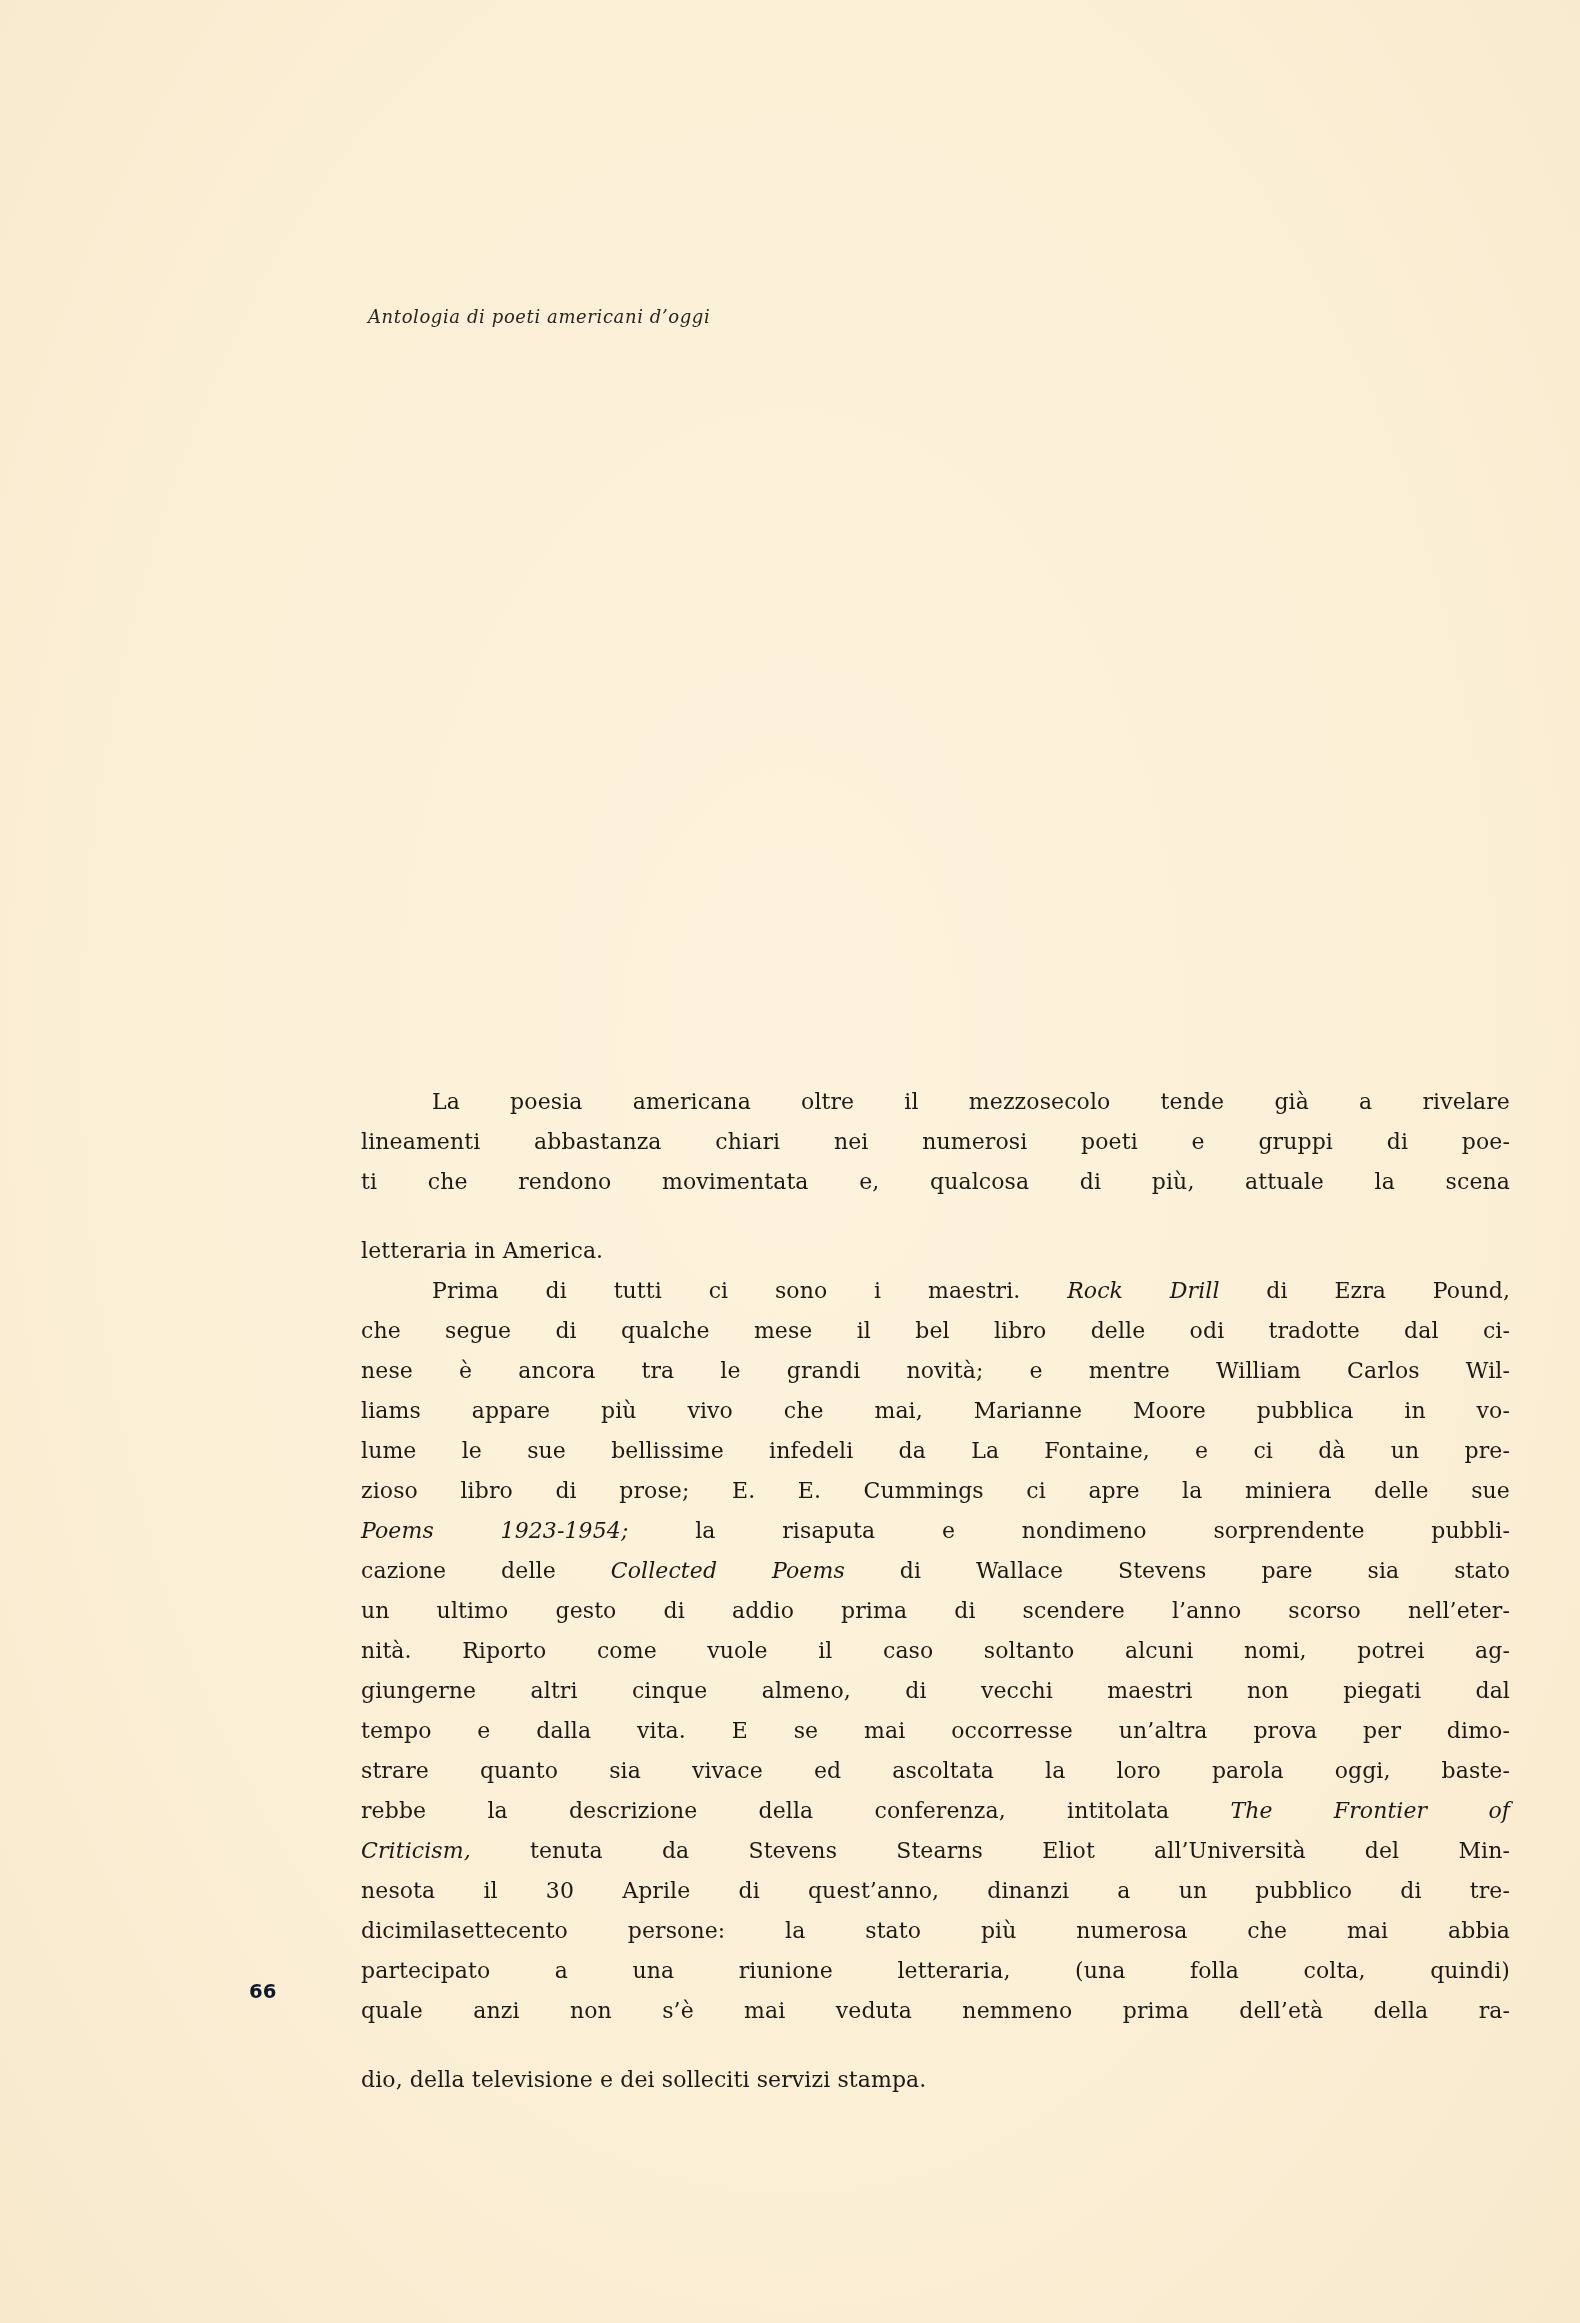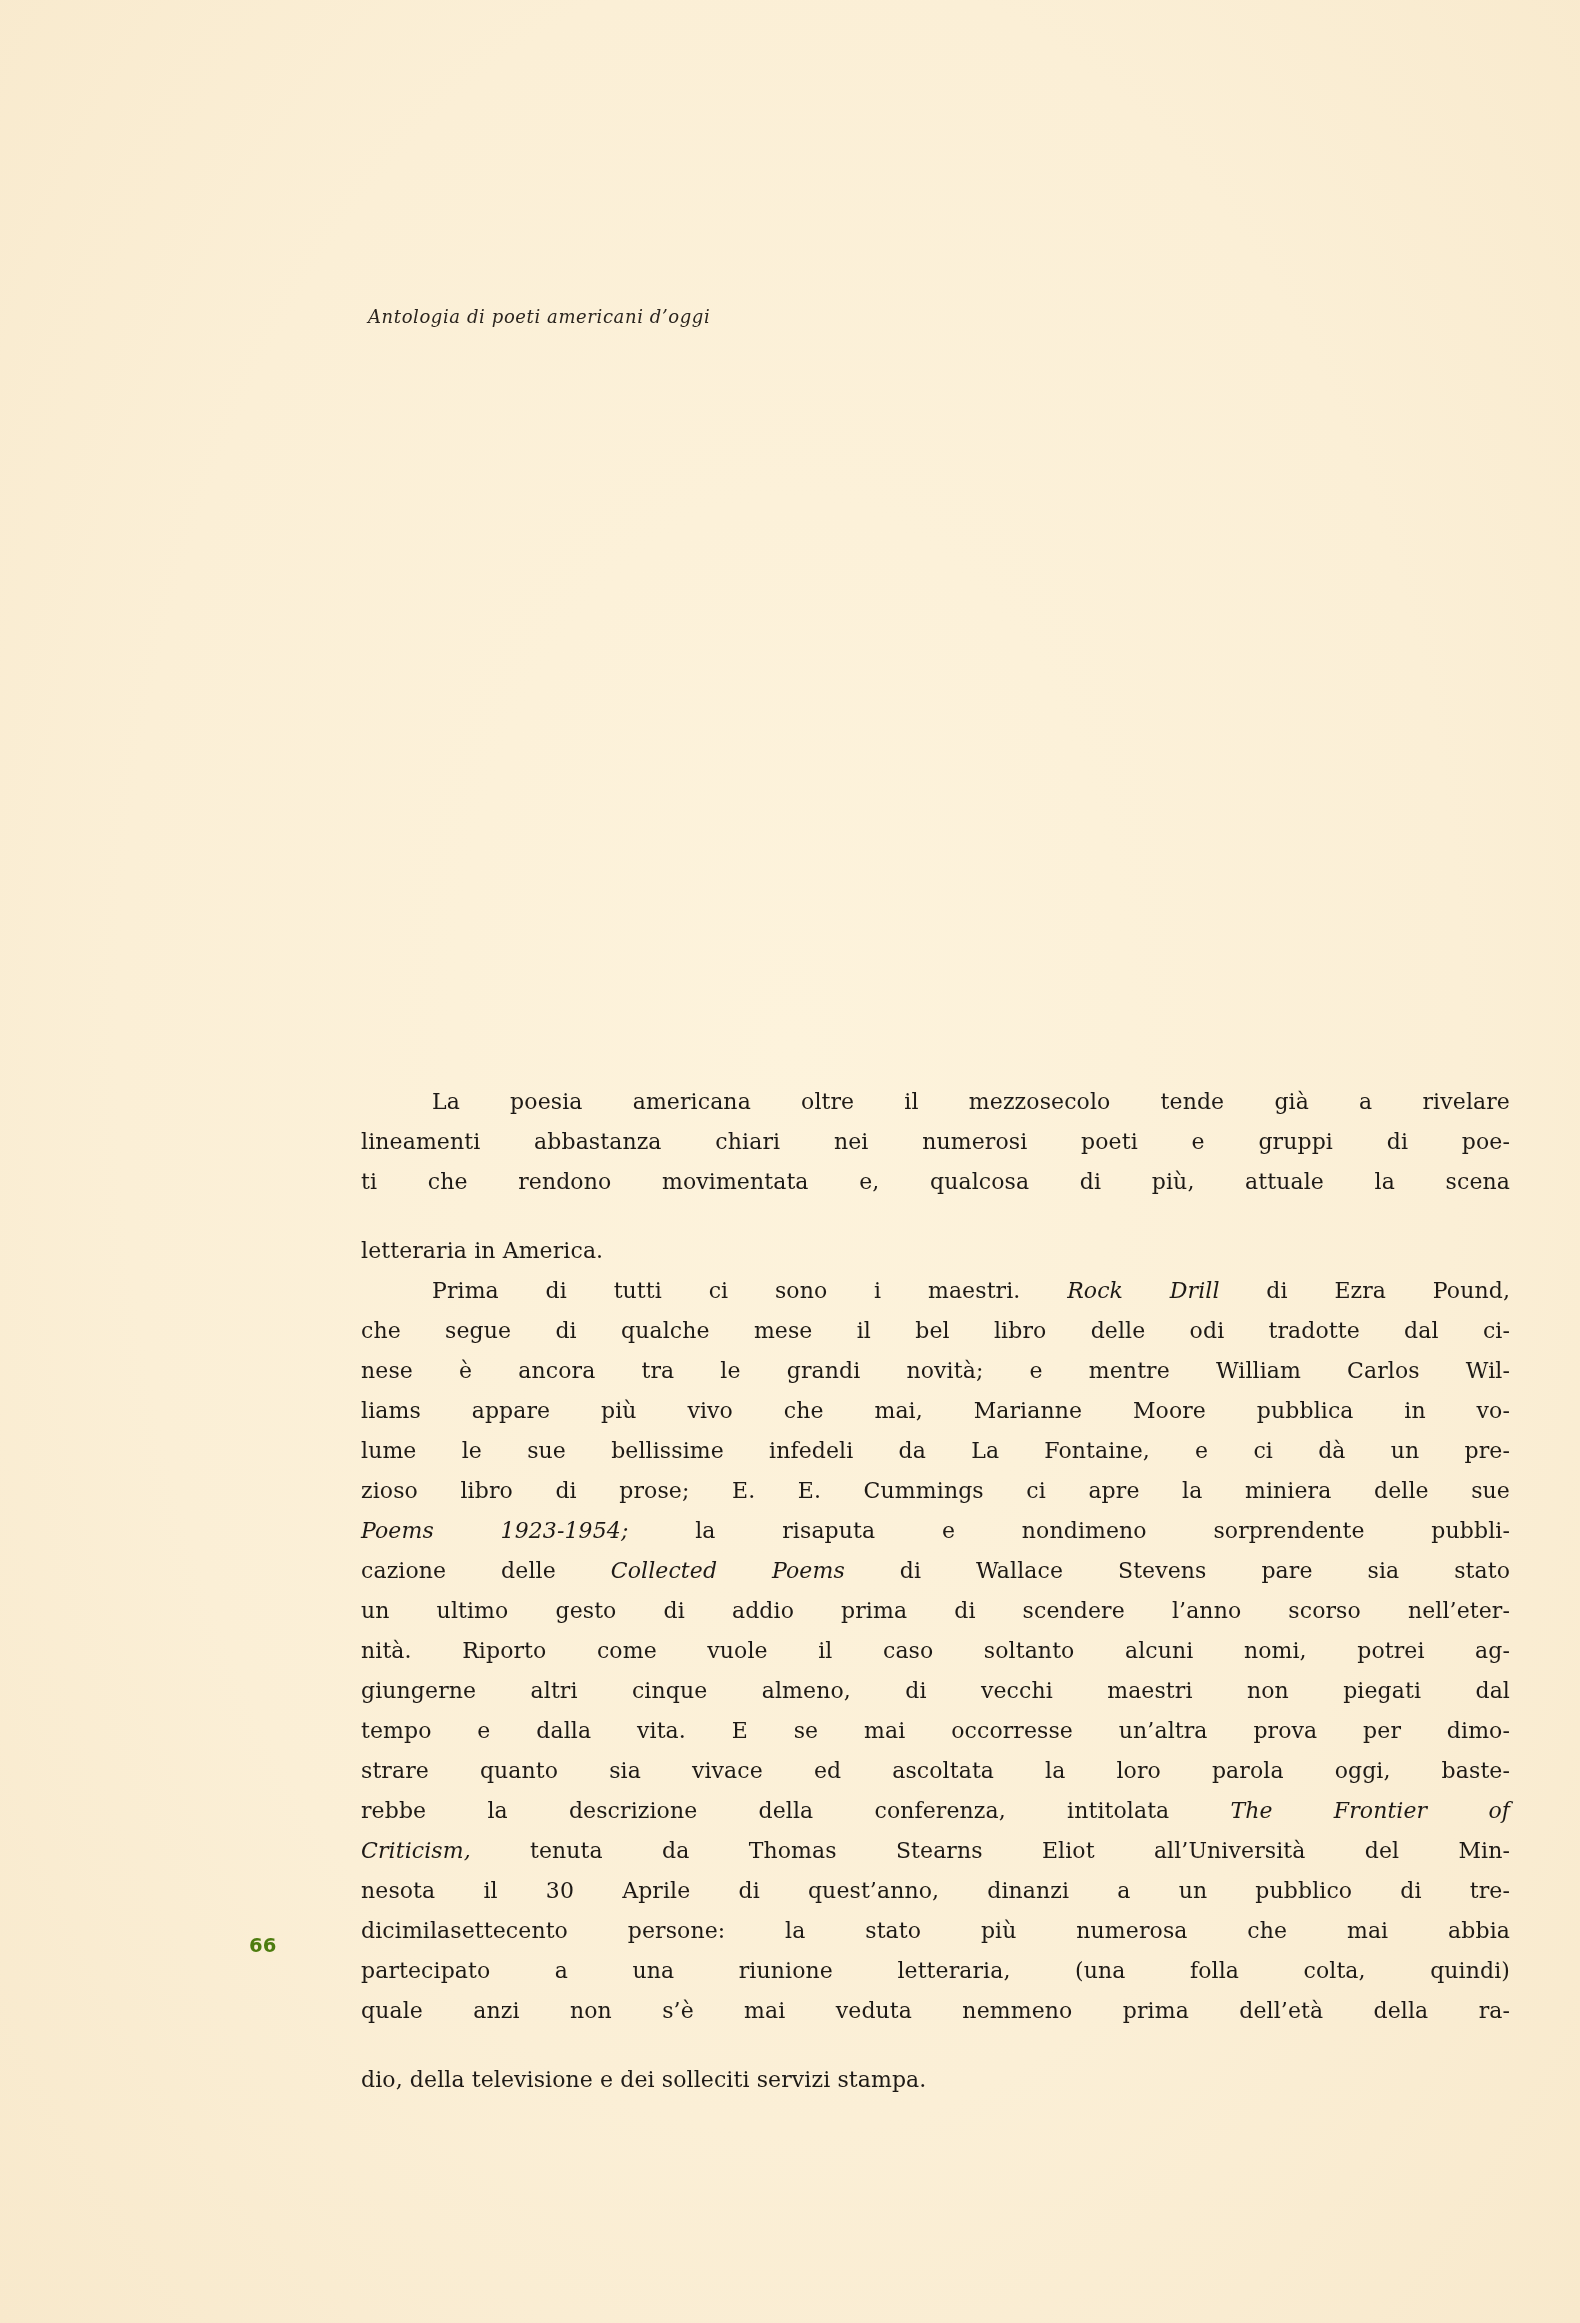--- a/index.html
+++ b/index.html
@@ -20,23 +20,23 @@
     font-family: "DejaVu Serif", serif;
     font-size: 22px; line-height: 40px;
     letter-spacing: 0.1px;
   }
   .line { display: block; white-space: nowrap; text-align-last: justify; text-align: justify; height: 40px; }
   .line.last { text-align-last: left; margin-top: 29px; }
   .line.indent { padding-left: 71px; }
   .line span.seg { }
   .ital { font-style: italic; }
   .page-number {
-    position: absolute; left: 249px; top: 1934px;
+    position: absolute; left: 249px; top: 1980px;
     font-family: "DejaVu Sans", sans-serif; font-weight: bold;
-    font-size: 19.6px; color: #4d7c0f;
+    font-size: 19.6px; color: #0f172a;
   }
 </style>
 </head>
 <body>
 
 <div class="running-head">Antologia di poeti americani d’oggi</div>
 
 <div class="body-text" id="body-text">
     <div>
       <span class="line indent"><span class="seg">La poesia americana oltre il mezzosecolo tende già a rivelare</span></span>
@@ -52,21 +52,21 @@
       <span class="line"><span class="seg">lume le sue bellissime infedeli da La Fontaine, e ci dà un pre-</span></span>
       <span class="line"><span class="seg">zioso libro di prose; E. E. Cummings ci apre la miniera delle sue</span></span>
       <span class="line"><span class="seg ital">Poems 1923-1954;</span><span class="seg"> la risaputa e nondimeno sorprendente pubbli-</span></span>
       <span class="line"><span class="seg">cazione delle </span><span class="seg ital">Collected Poems</span><span class="seg"> di Wallace Stevens pare sia stato</span></span>
       <span class="line"><span class="seg">un ultimo gesto di addio prima di scendere l’anno scorso nell’eter-</span></span>
       <span class="line"><span class="seg">nità. Riporto come vuole il caso soltanto alcuni nomi, potrei ag-</span></span>
       <span class="line"><span class="seg">giungerne altri cinque almeno, di vecchi maestri non piegati dal</span></span>
       <span class="line"><span class="seg">tempo e dalla vita. E se mai occorresse un’altra prova per dimo-</span></span>
       <span class="line"><span class="seg">strare quanto sia vivace ed ascoltata la loro parola oggi, baste-</span></span>
       <span class="line"><span class="seg">rebbe la descrizione della conferenza, intitolata </span><span class="seg ital">The Frontier of</span></span>
-      <span class="line"><span class="seg ital">Criticism,</span><span class="seg"> tenuta da Thomas Stearns Eliot all’Università del Min-</span></span>
+      <span class="line"><span class="seg ital">Criticism,</span><span class="seg"> tenuta da Stevens Stearns Eliot all’Università del Min-</span></span>
       <span class="line"><span class="seg">nesota il 30 Aprile di quest’anno, dinanzi a un pubblico di tre-</span></span>
       <span class="line"><span class="seg">dicimilasettecento persone: la stato più numerosa che mai abbia</span></span>
       <span class="line"><span class="seg">partecipato a una riunione letteraria, (una folla colta, quindi)</span></span>
       <span class="line"><span class="seg">quale anzi non s’è mai veduta nemmeno prima dell’età della ra-</span></span>
       <span class="line last"><span class="seg">dio, della televisione e dei solleciti servizi stampa.</span></span>
     </div>
   </div>
 
 <div class="page-number">66</div>
 

